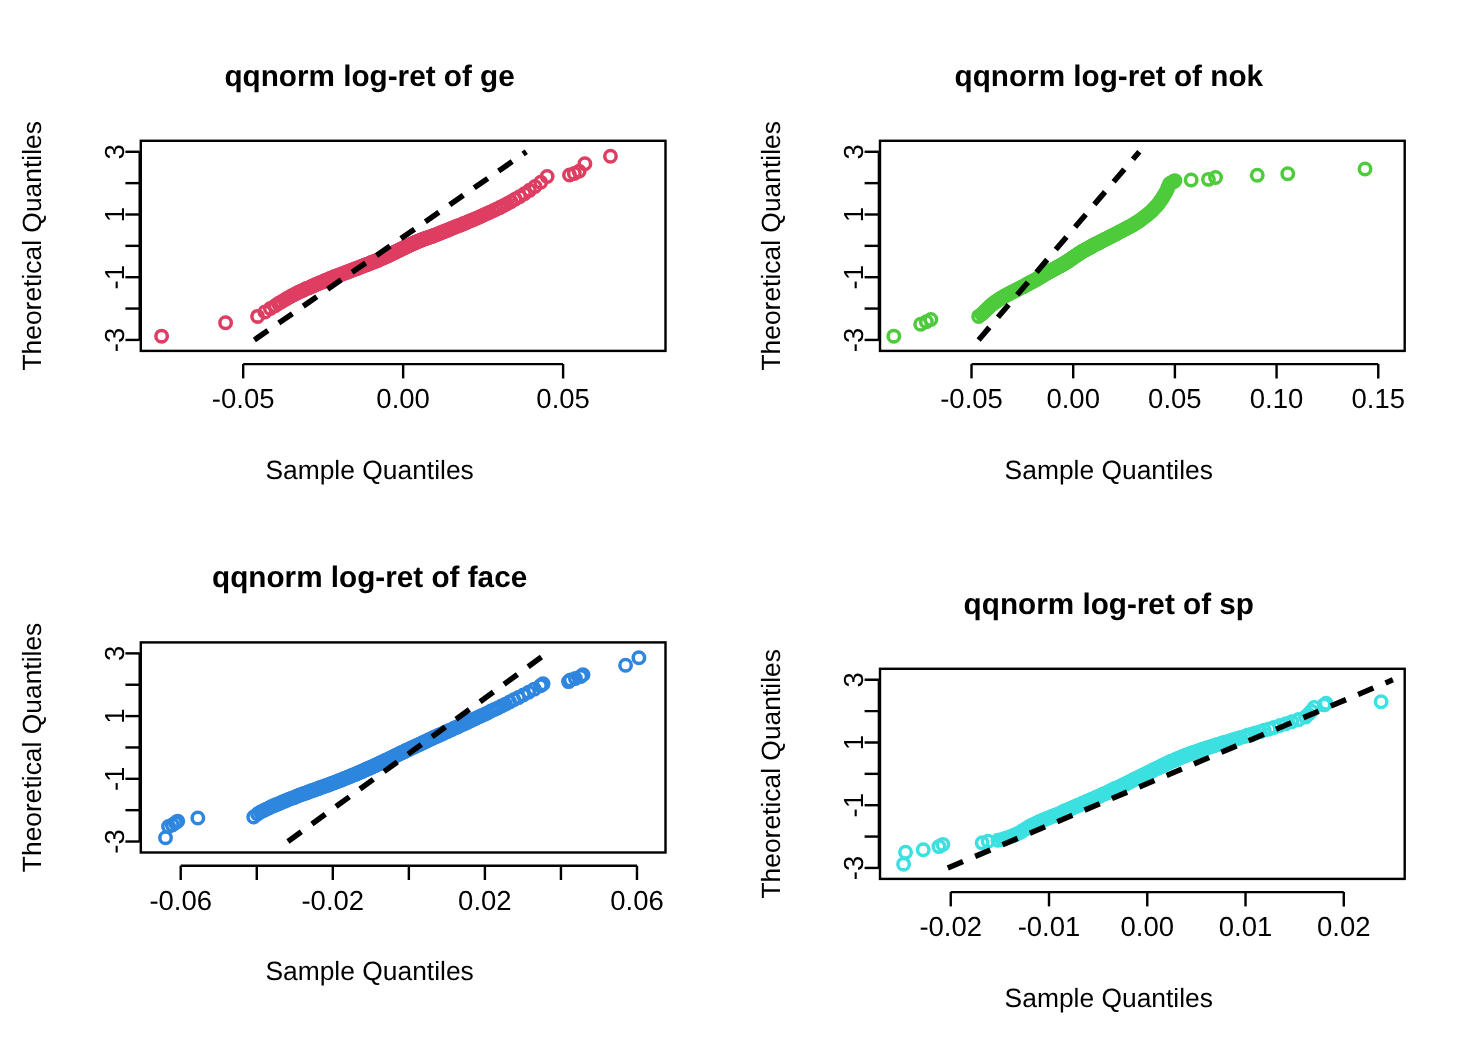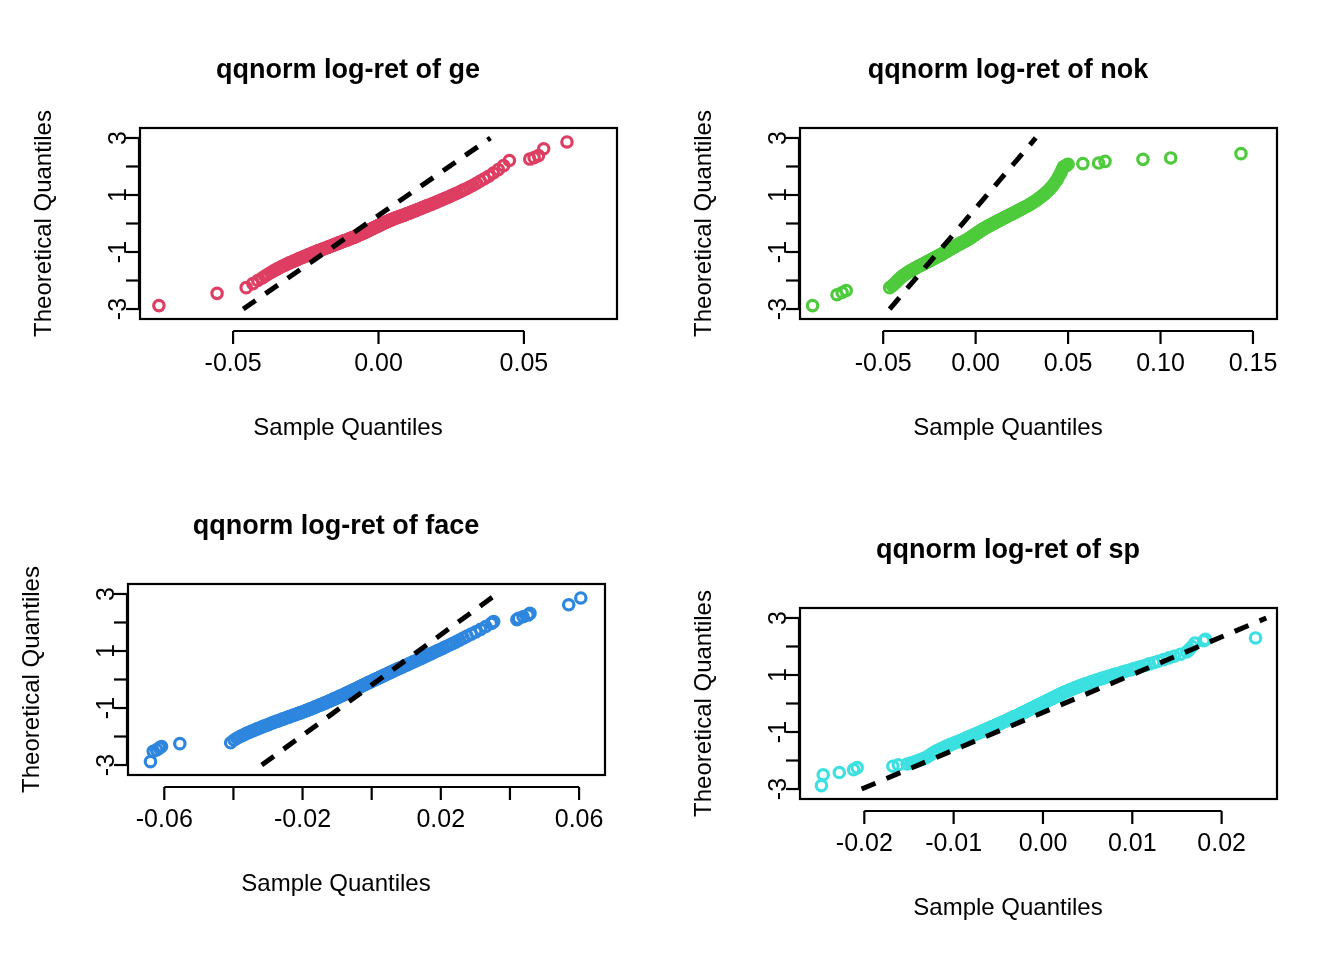--- a/index.html
+++ b/index.html
@@ -67,21 +67,21 @@
     font-size: 24px;
   }
   .tick-label {
     font-size: 25px;
   }
 </style>
 </head>
 <body>
 
 <div id="figure">
-  <div class="panel" style="left:12px; top:0px;text-align:right;">
+  <div class="panel" style="left:0px; top:0px;text-align:right;">
     <svg class="panel-svg" viewBox="0 0 672 480">
         <text x="336" y="78" text-anchor="middle" class="title-text">qqnorm log-ret of ge</text>
         <rect x="128" y="128" width="477" height="191" class="box-line" fill="none"></rect>
         <line x1="127" y1="137.97761194029852" x2="127" y2="309.0223880597015" class="axis-line"></line>
         <line x1="114" y1="309.0223880597015" x2="127" y2="309.0223880597015" class="tick-line"></line>
         <text x="105" y="309.0223880597015" text-anchor="middle" dominant-baseline="central" transform="rotate(-90,105,309.0223880597015)" class="tick-label">-3</text>
         <line x1="114" y1="280.5149253731343" x2="127" y2="280.5149253731343" class="tick-line"></line>
         <line x1="114" y1="252.00746268656718" x2="127" y2="252.00746268656718" class="tick-line"></line>
         <text x="105" y="252.00746268656718" text-anchor="middle" dominant-baseline="central" transform="rotate(-90,105,252.00746268656718)" class="tick-label">-1</text>
         <line x1="114" y1="223.5" x2="127" y2="223.5" class="tick-line"></line>

